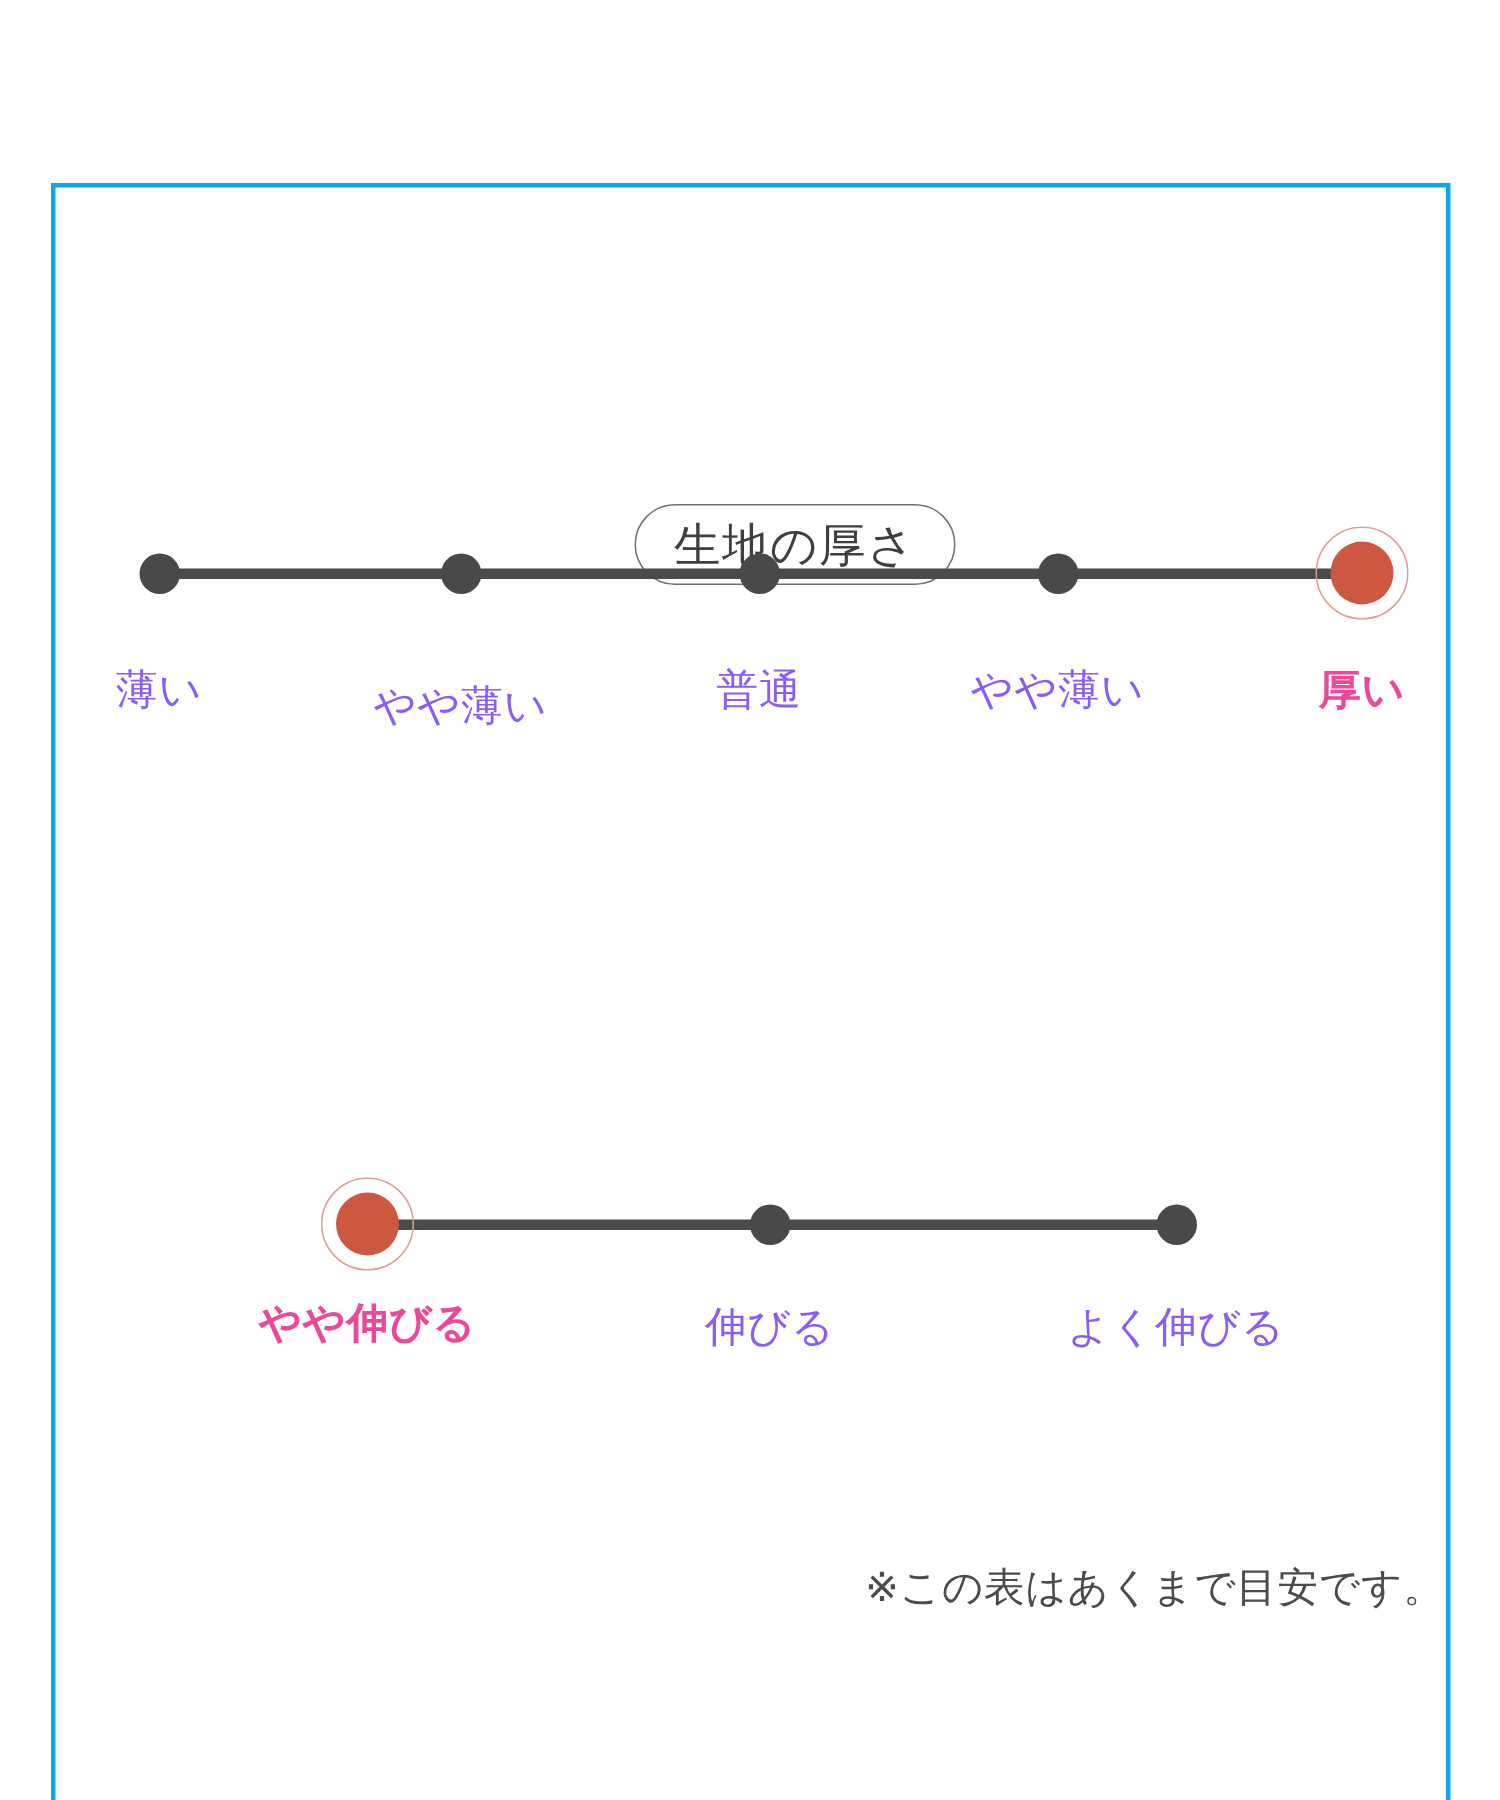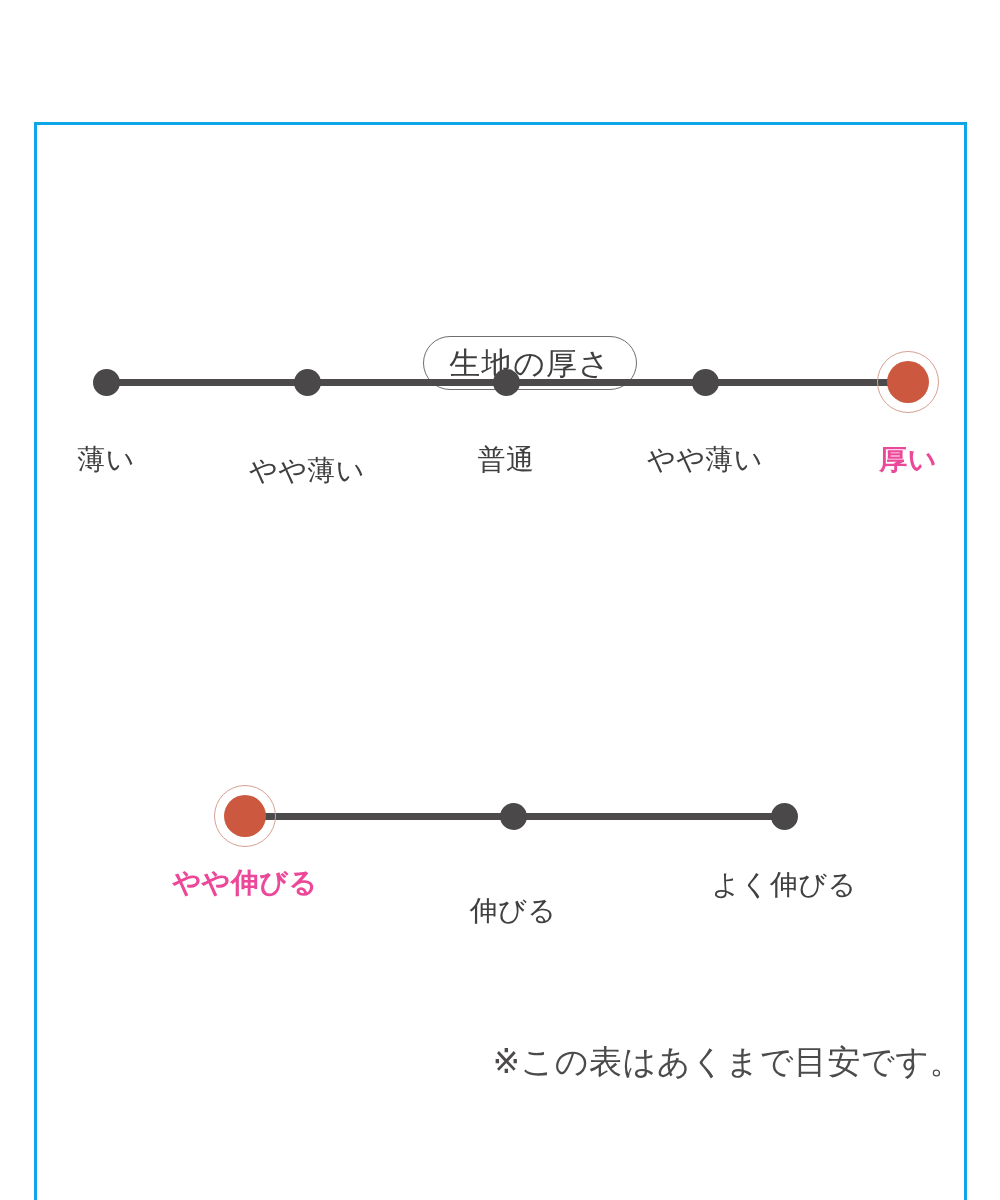--- a/index.html
+++ b/index.html
@@ -96,38 +96,38 @@
     border-radius: 50%;
     border: 1.4px solid #d8a092;
     box-sizing: border-box;
     background: transparent;
   }
 
   .tick-label {
     position: absolute;
     transform: translateX(-50%);
     font-size: 28px;
-    color: #404040;
+    color: #8b5cf6;
     white-space: nowrap;
     letter-spacing: 0.5px;
     line-height: 1;
   }
   .tick-label.bold {
     font-weight: bold;
     color: #ec4899;
   }
 
   
   .footnote {
     position: absolute;
     left: 0;
     top: 1040px;
     width: 963px;
     text-align: right;
-    font-size: 33px;
+    font-size: 27px;
     color: #4c4a4a;
     letter-spacing: 0.5px;
     white-space: nowrap;
   }
 </style>
 </head>
 <body>
 
 <div id="canvas">
 
@@ -152,21 +152,21 @@
         <div class="tick-label bold" style="left: 871px; top: 321px;">厚い</div>
       </div>
 
 
     <div class="scale-row" id="row-stretch">
         <div class="track" style="left: 208px; width: 539px; top: 687.5px;"></div>
         <div class="ring" style="left: 208px; top: 691px;"></div>
         <div class="dot active" style="left: 208px; top: 691px;"></div>
         <div class="tick-label bold" style="left: 208px; top: 746px; font-family: Liberation Mono, monospace;">やや伸びる</div>
         <div class="dot plain" style="left: 476px; top: 691px;"></div>
-        <div class="tick-label" style="left: 476px; top: 772px;">伸びる</div>
+        <div class="tick-label" style="left: 476px; top: 746px;">伸びる</div>
         <div class="dot plain" style="left: 747px; top: 691px;"></div>
         <div class="tick-label" style="left: 747px; top: 746px;">よく伸びる</div>
       </div>
 
   </div>
 
   <div class="footnote">※この表はあくまで目安です。</div>
 
 </div>
 

